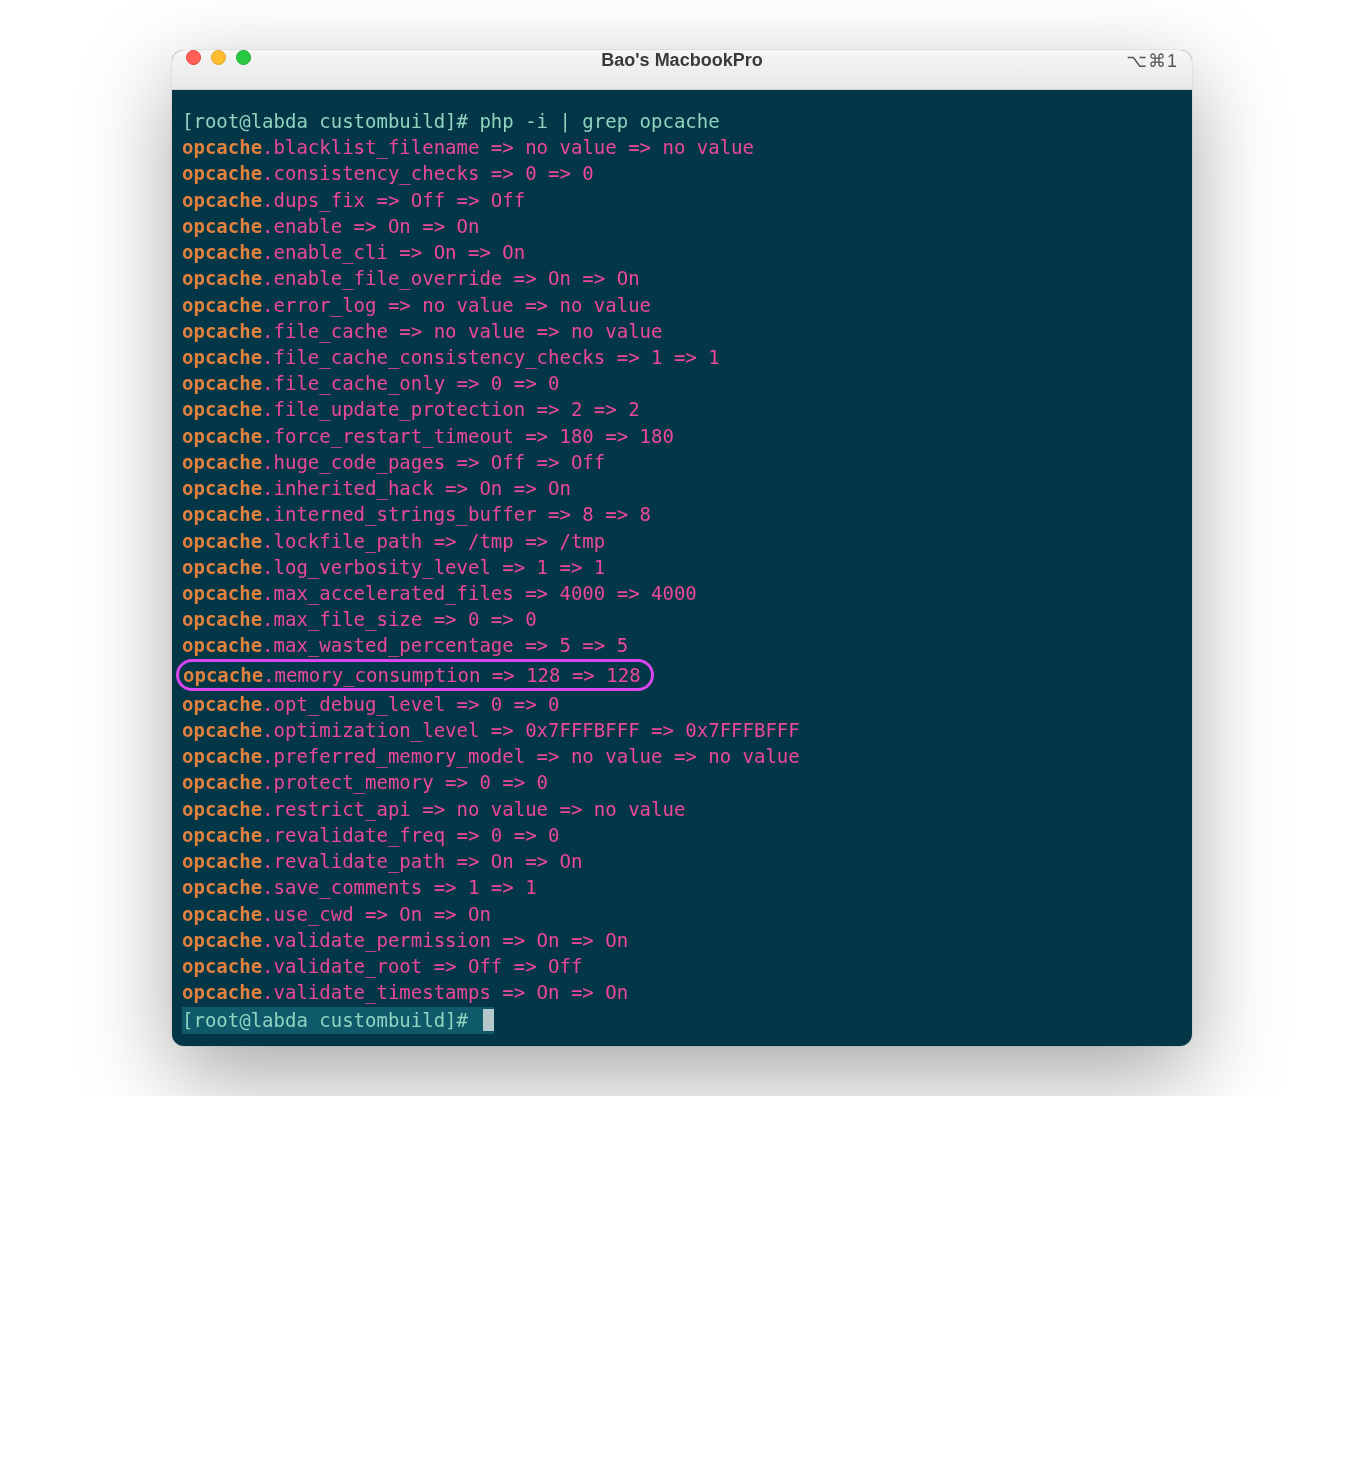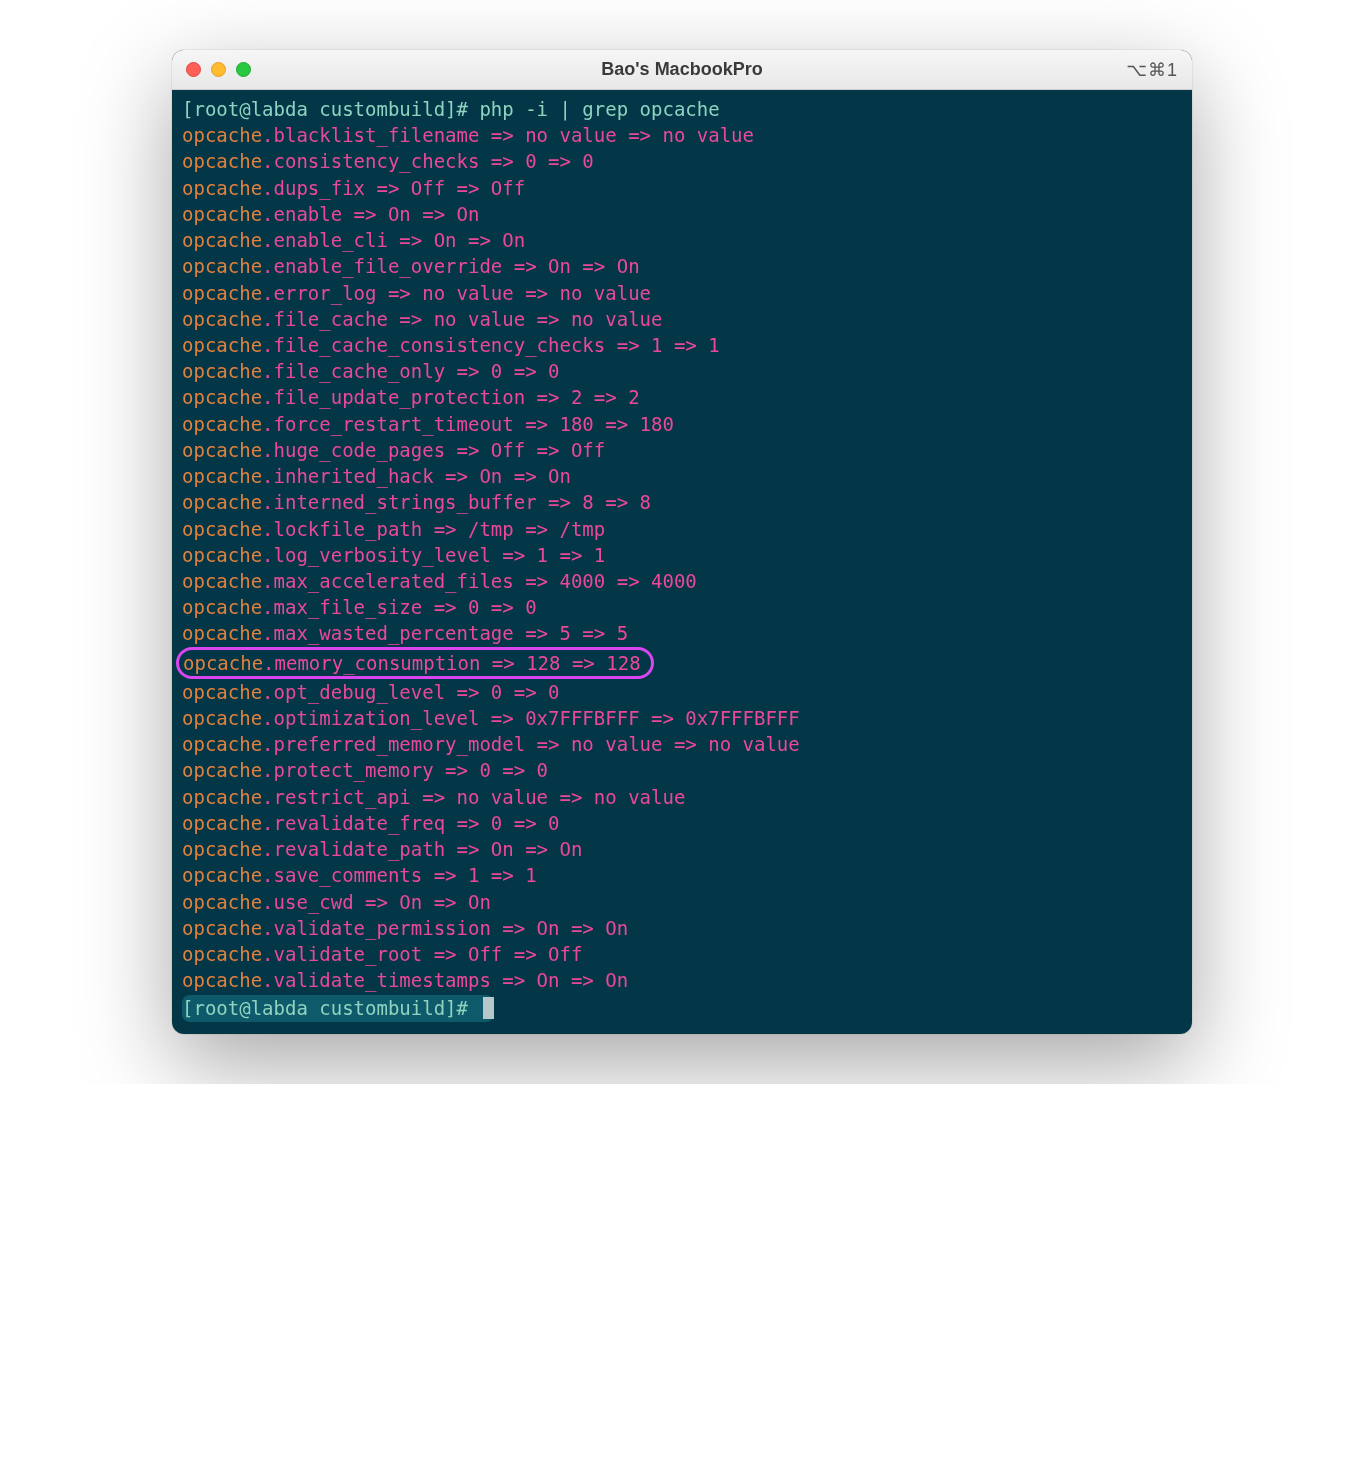--- a/index.html
+++ b/index.html
@@ -16,21 +16,20 @@
     border-radius: 12px;
     overflow: hidden;
     box-shadow: 0 30px 90px rgba(0,0,0,0.35), 0 0 0 1px rgba(0,0,0,0.05);
     background: #033747;
   }
   .titlebar {
     height: 40px;
     background: linear-gradient(#f6f6f6,#e8e8e8);
     border-bottom: 1px solid #cfcfcf;
     display: flex;
-    align-items: center;
     padding: 0 14px;
     position: relative;
   }
   .traffic {
     display: flex;
     gap: 10px;
   }
   .dot {
     width: 15px; height: 15px; border-radius: 50%;
   }
@@ -41,37 +40,36 @@
     position:absolute; left:0; right:0; text-align:center;
     font-family: -apple-system, "Segoe UI", sans-serif;
     font-weight:700; font-size:18px; color:#3a3a3a;
   }
   .shortcut {
     margin-left:auto;
     font-family: -apple-system, "Segoe UI", sans-serif;
     font-size:18px; color:#555; letter-spacing:1px;
   }
   .term {
-    padding: 6px 10px 12px 10px;
+    padding: 18px 10px 12px 10px;
     font-size: 19px;
     line-height: 1.38;
     color:#9db4b7;
     white-space: pre;
   }
   .ln { display:block; }
-  .key { color:#e2813e; font-weight:400; }
+  .key { color:#e2813e; font-weight:700; }
   .rest { color:#ec4899; }
   .promptline { color:#8fd3c0; }
   .lastprompt {
     color:#8fd3c0;
     background:#0e5a6a;
     display:inline-block;
     margin-top:2px;
     padding-right:0;
-    border-radius:8px;
   }
   .cursor {
     display:inline-block; width:11px; height:22px;
     background:#b7c8ca; vertical-align:text-bottom; margin-left:4px;
   }
   .hl {
     display:inline-block;
     border:3px solid #d946ef;
     border-radius:18px;
     padding: 0 10px 0 4px;

